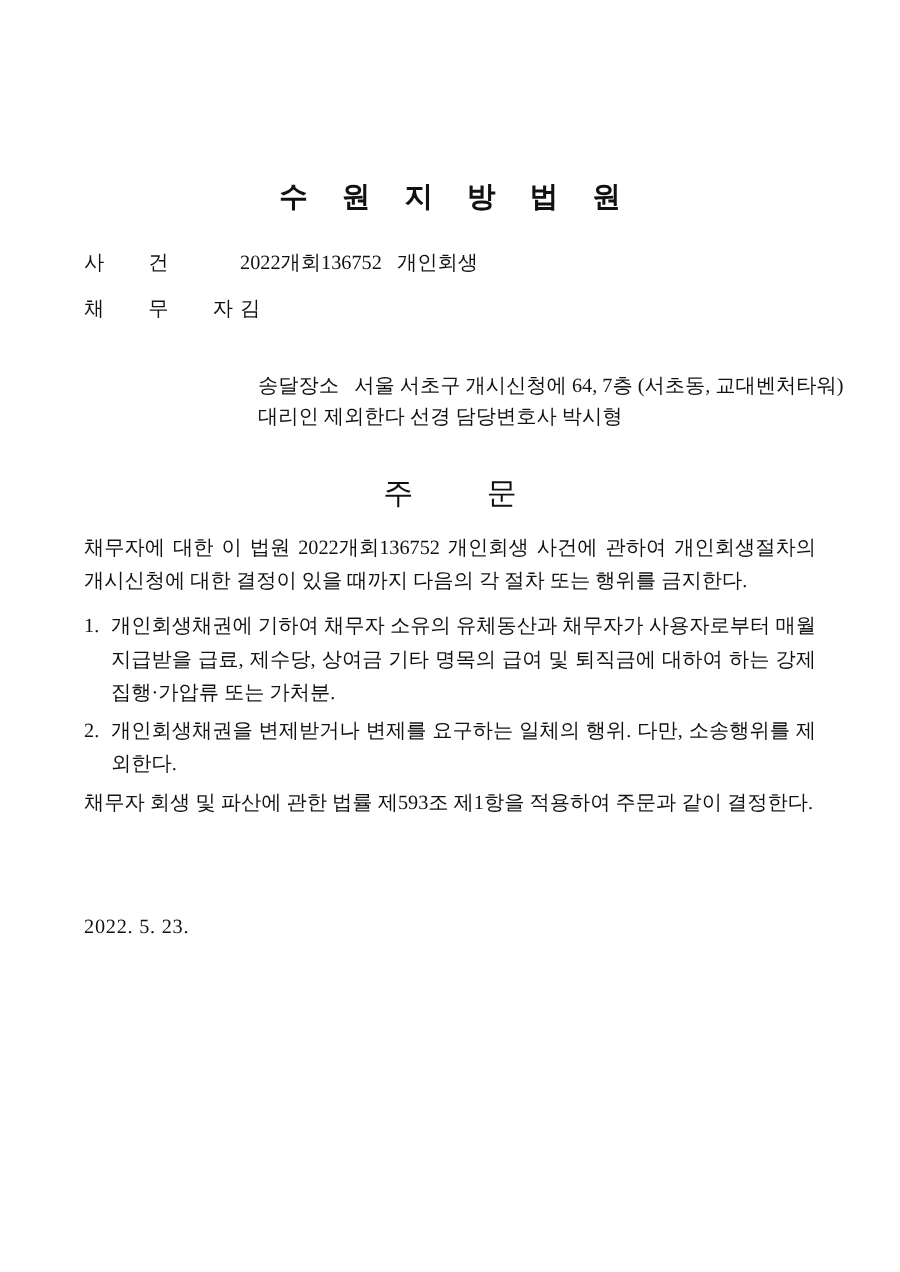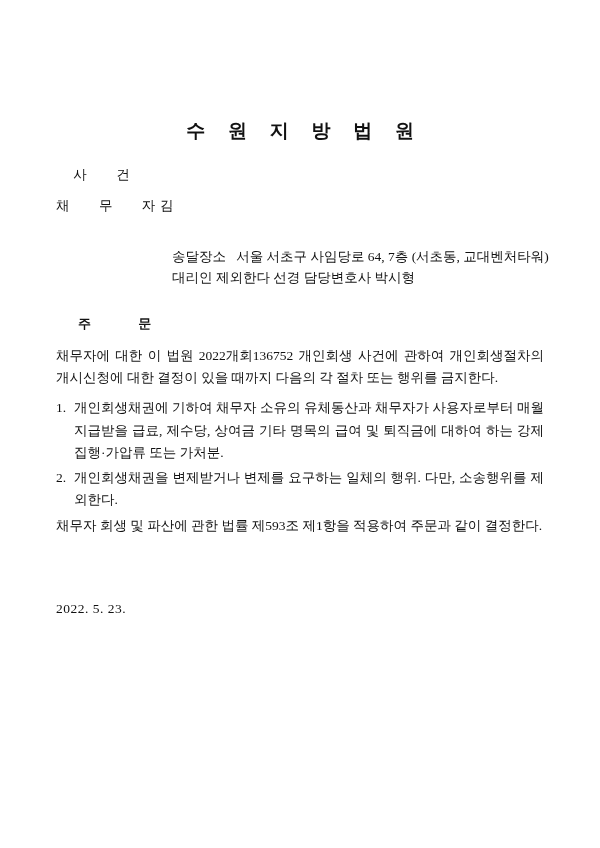--- a/index.html
+++ b/index.html
@@ -49,37 +49,37 @@
     display: flex;
     align-items: baseline;
     font-size: 13.5px;
     margin-bottom: 13px;
   }
   .field-label {
     width: 104px;
     flex: none;
     letter-spacing: 13px;
     white-space: nowrap;
-    text-align: center;
   }
   .field-value {
     white-space: pre;
   }
   .addr-block {
     margin-top: 32px;
     margin-left: 116px;
     font-size: 13.5px;
     line-height: 1.55;
   }
   .addr-line {
     white-space: pre;
   }
   .section-head {
-    font-size: 13px;
-    font-weight: bold;
+    text-align: center;
+    font-size: 20px;
+    font-weight: normal;
     letter-spacing: 22px;
     padding-left: 22px;
     margin: 26px 0 12px 0;
   }
   .para {
     font-size: 13.5px;
     line-height: 1.65;
     text-align: justify;
     margin: 0 0 8px 0;
   }
@@ -114,29 +114,30 @@
 </head>
 <body>
 
 <div class="page">
   <div class="doc">
 
     <div class="court-title">수 원 지 방 법 원</div>
 
     <div class="field-row">
       <div class="field-label">사        건</div>
+      <div class="field-value">2022개회136752   개인회생</div>
     </div>
 
     <div class="field-row">
       <div class="field-label">채  무  자</div>
       <div class="field-value">김</div>
     </div>
 
     <div class="addr-block">
-      <div class="addr-line">송달장소   서울 서초구 사임당로 64, 7층 (서초동, 교대벤처타워)</div>
+      <div class="addr-line">송달장소   서울 서초구 개시신청에 64, 7층 (서초동, 교대벤처타워)</div>
       <div class="addr-line">대리인 제외한다 선경 담당변호사 박시형</div>
     </div>
 
     <div class="section-head">주        문</div>
 
     <p class="para">채무자에 대한 이 법원 2022개회136752 개인회생 사건에 관하여 개인회생절차의 개시신청에 대한 결정이 있을 때까지 다음의 각 절차 또는 행위를 금지한다.</p>
 
     <ul class="order-list">
       <li>
         <span class="num">1.</span>

